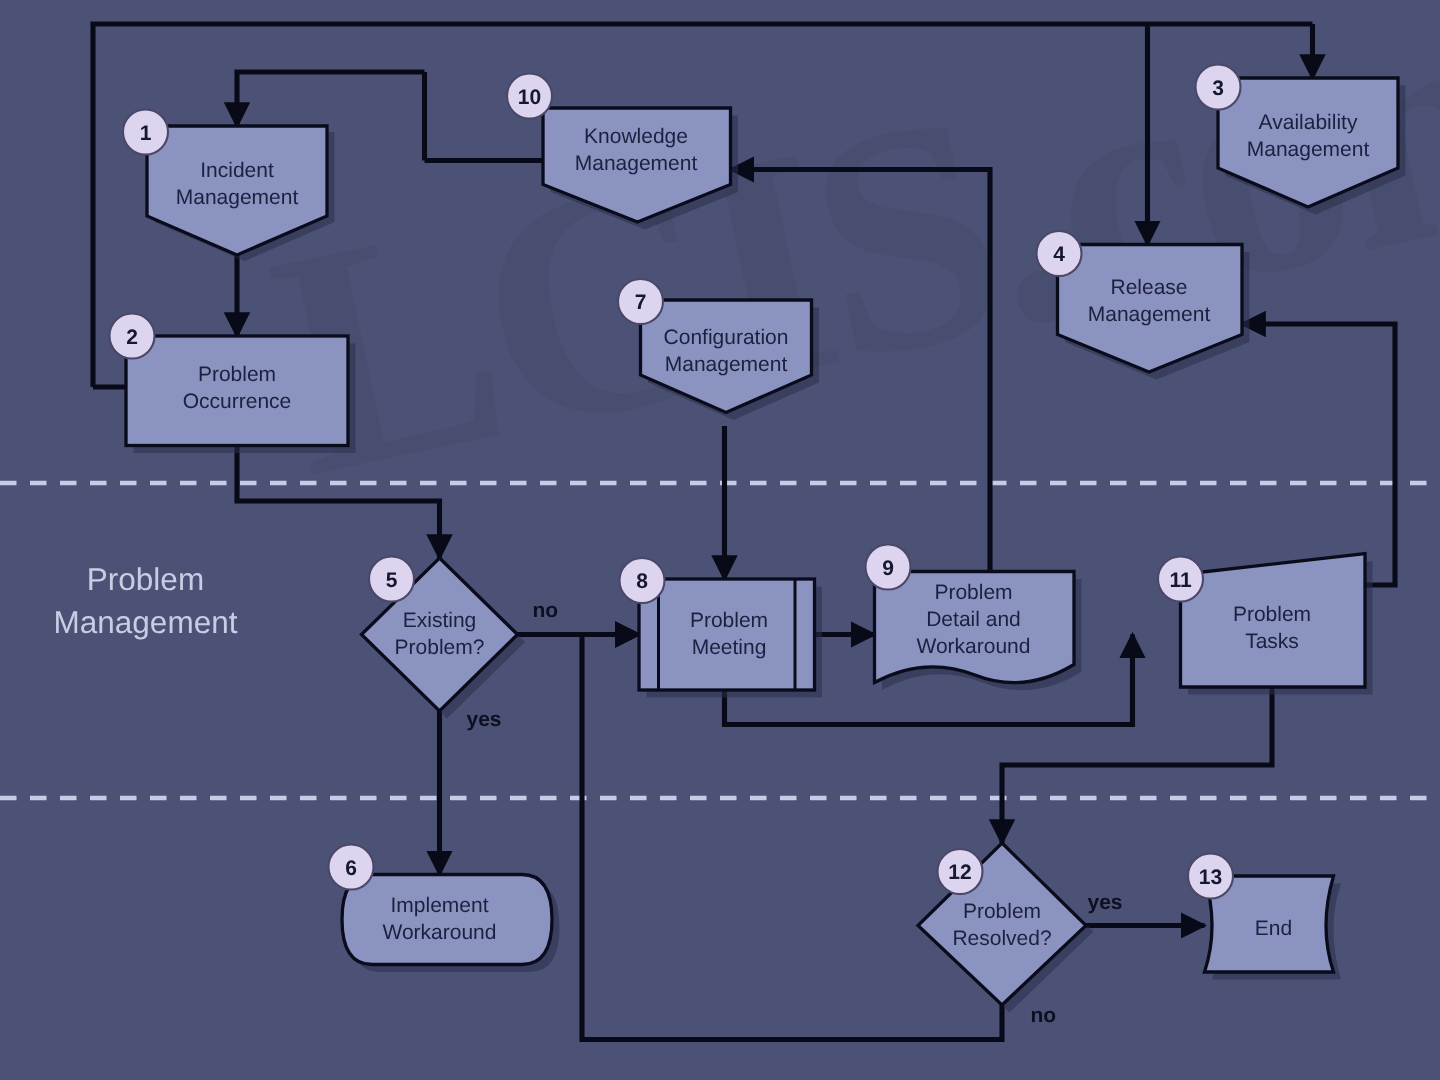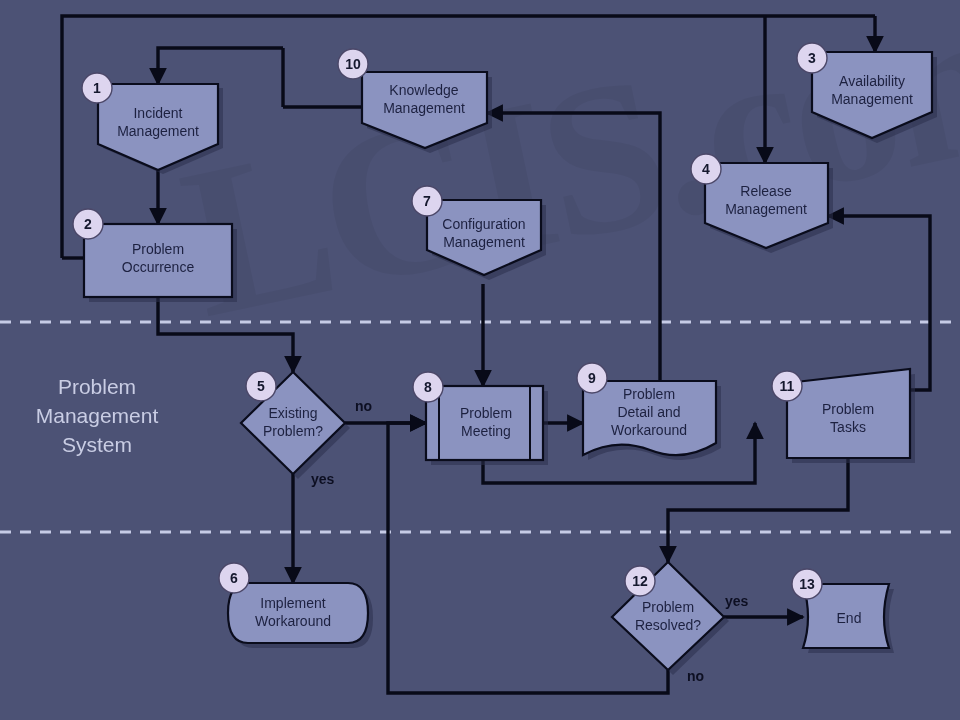--- a/index.html
+++ b/index.html
@@ -23,21 +23,20 @@
 </head>
 <body>
 
 <div id="stage">
 
   <div class="wm">LCIS.com</div>
 
   <div class="lane-label">
     <div>Problem</div>
     <div>Management</div>
-    <div>System</div>
   </div>
 
   <svg id="svgroot" viewBox="0 0 960 720">
 
     <g>
       <line class="divider" x1="0" y1="322" x2="960" y2="322"></line>
       <line class="divider" x1="0" y1="532" x2="960" y2="532"></line>
     </g>
 
     <defs>

